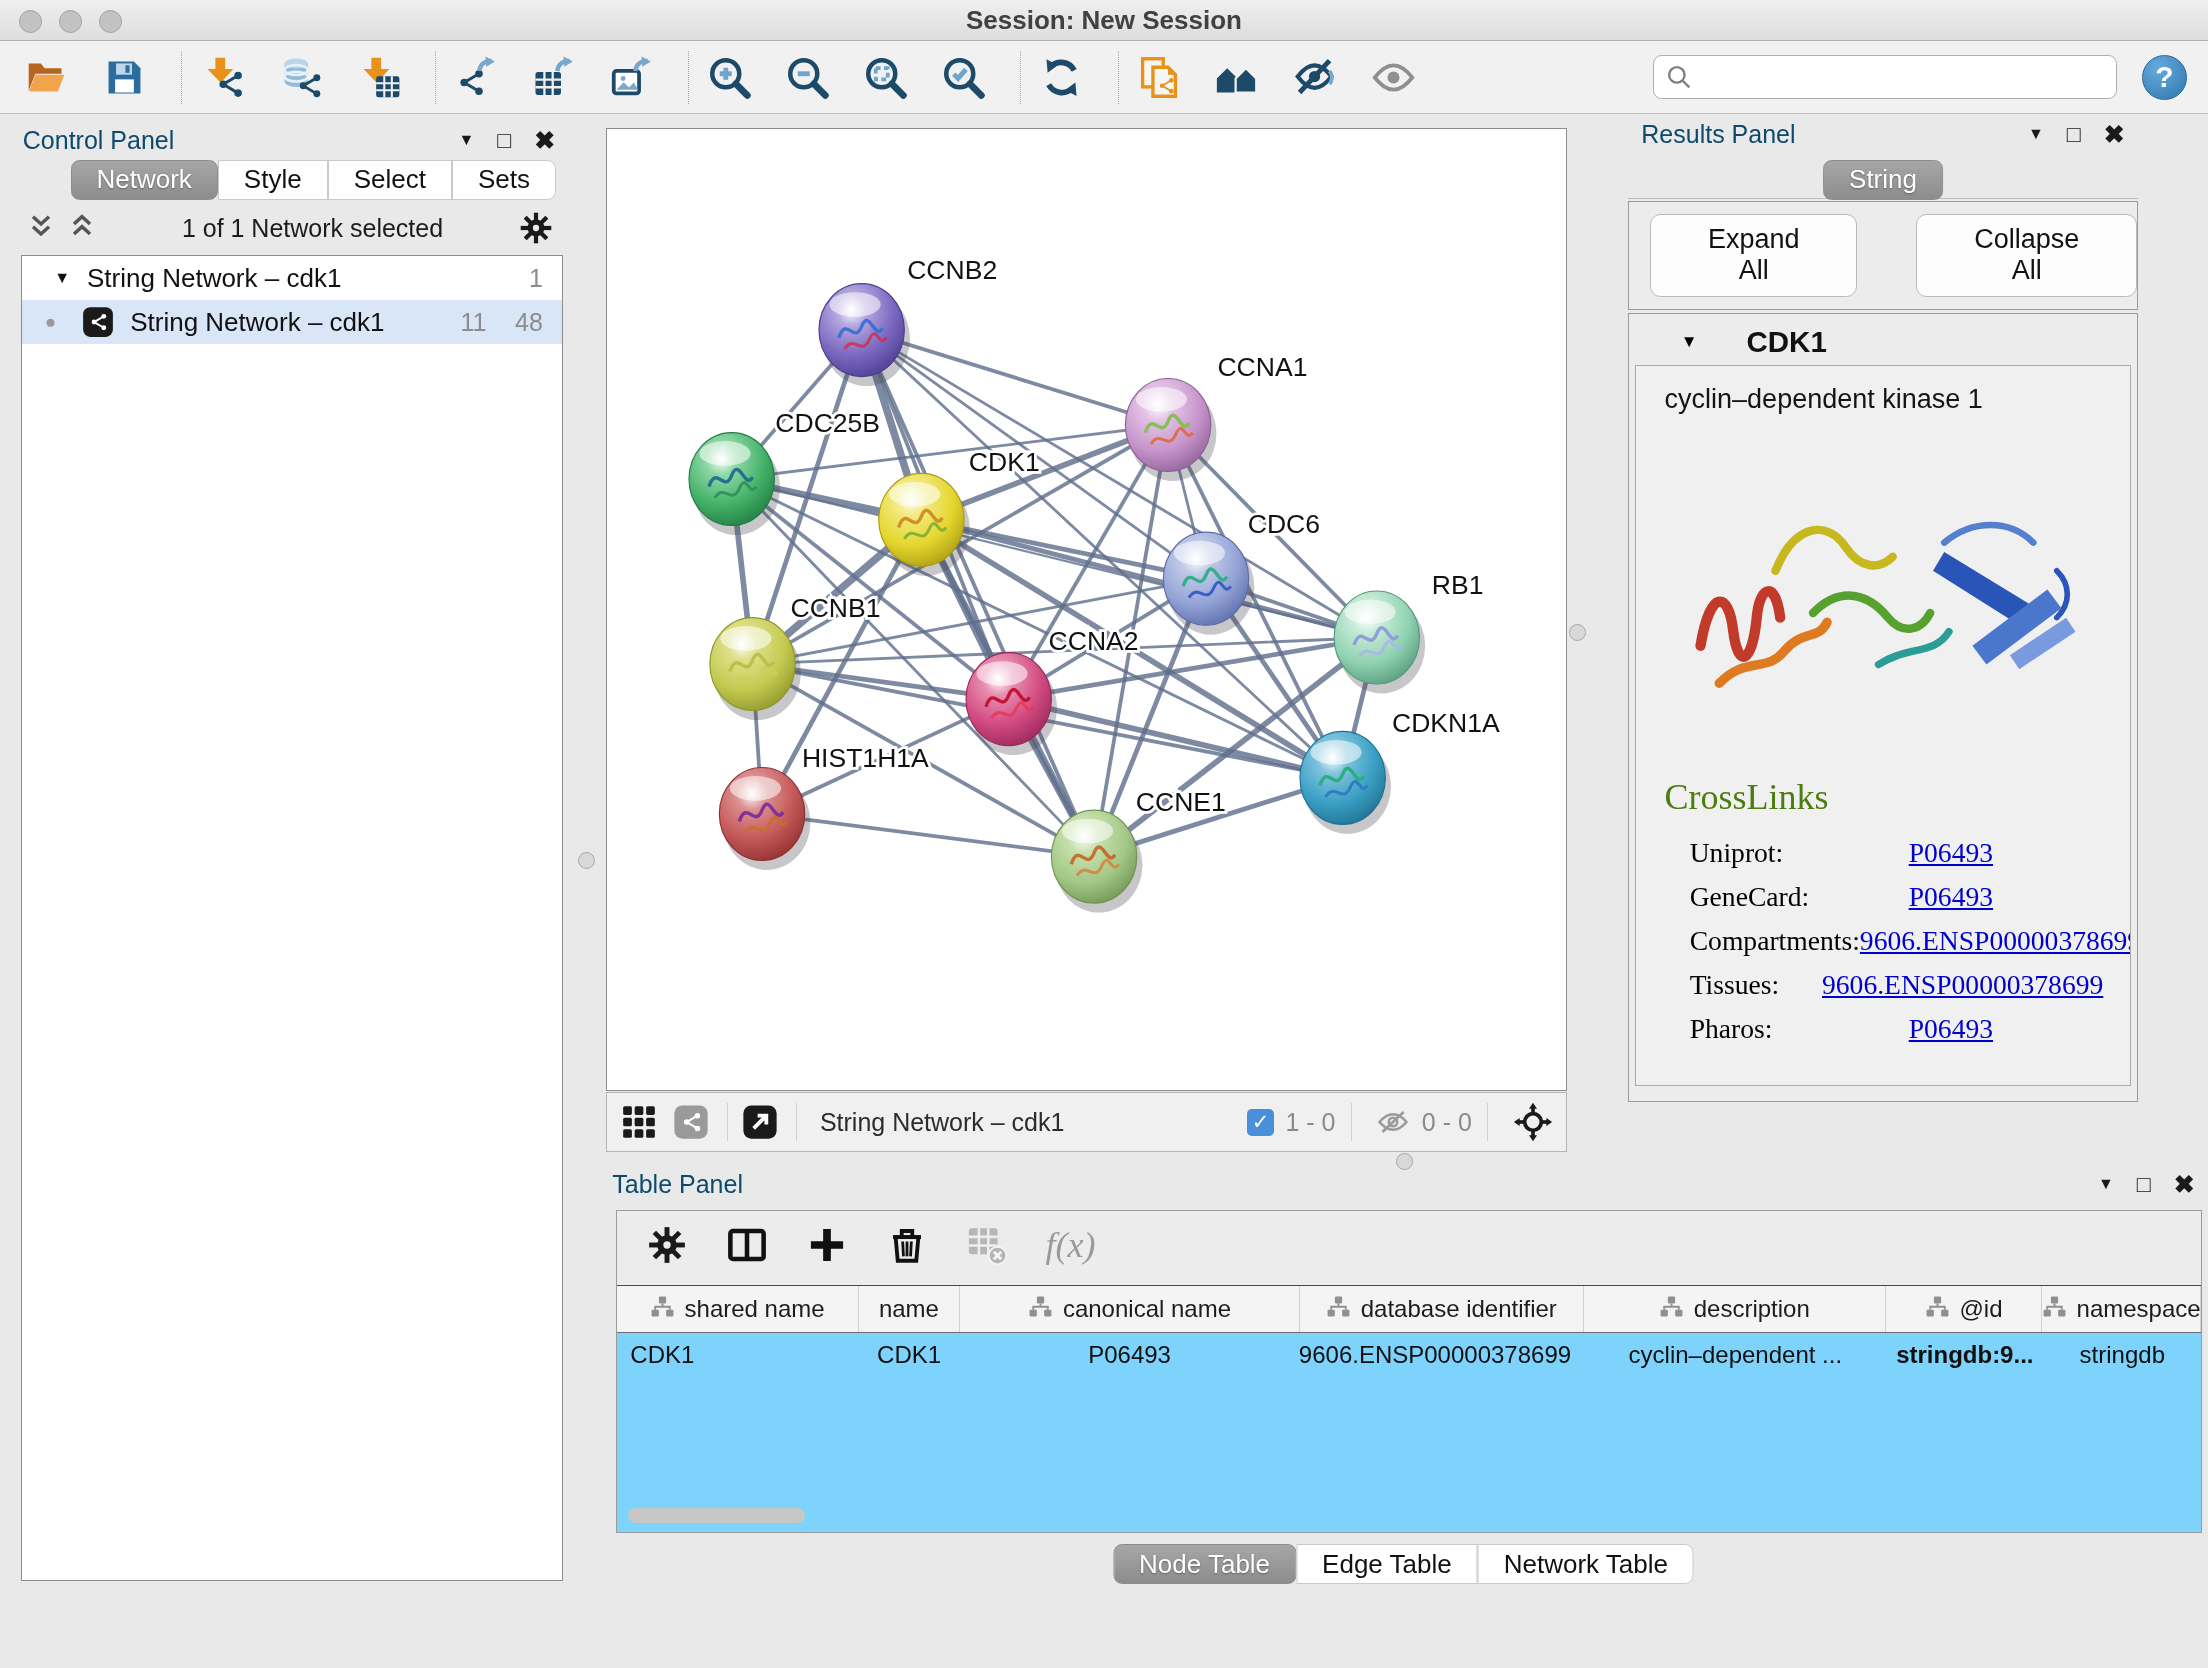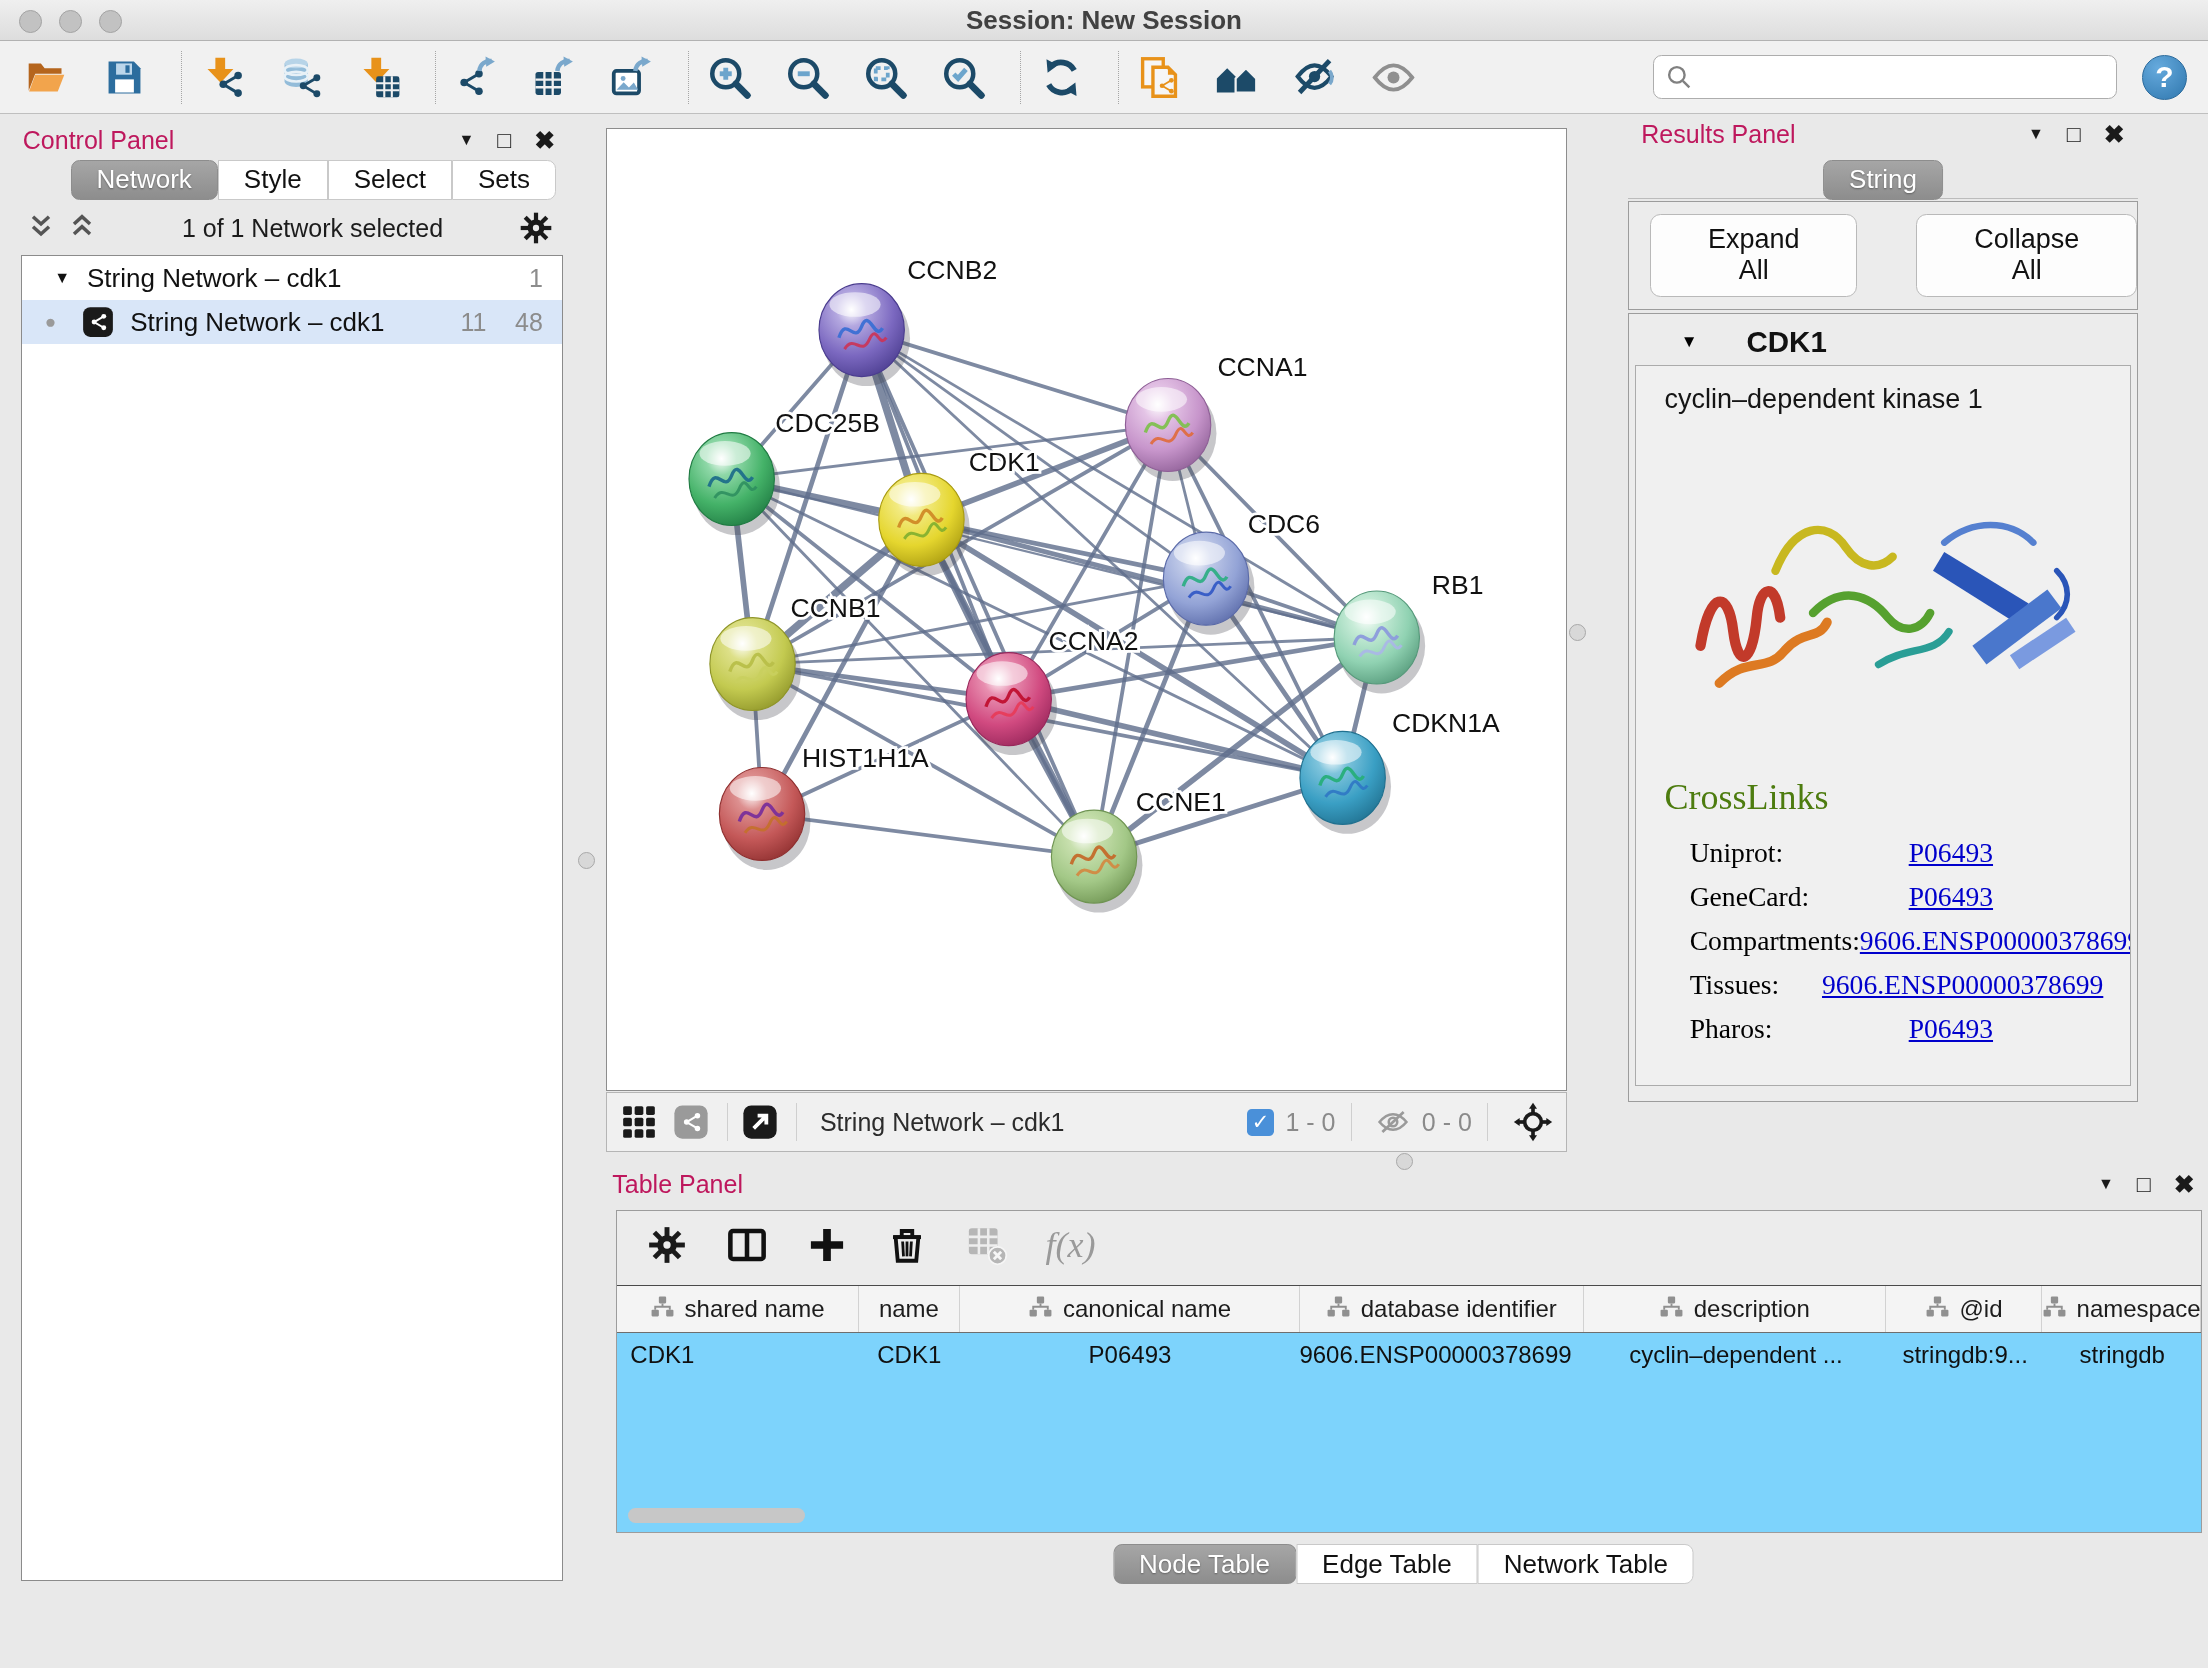--- a/index.html
+++ b/index.html
@@ -21,21 +21,21 @@
   .tb-sep{height:53px;border-left:1.9px dotted #a6a6a6;margin:0 15px 0 3.8px;}
   .search-wrap{margin-left:auto;width:464px;height:44px;background:#fff;border:1px solid #adadad;
     border-radius:8.6px;display:flex;align-items:center;padding:0 11.4px;box-sizing:border-box;}
   .search-wrap svg{width:28.5px;height:28.5px;margin-right:7.6px;flex:none;}
   .search-input{flex:1;border:none;outline:none;font-size:25px;font-family:inherit;background:transparent;}
   .help-btn{width:45px;height:45px;margin-left:25px;border-radius:50%;border:1px solid #2a6a9c;
     background:radial-gradient(circle at 35% 28%,#66aadd,#2f77ae);color:#fff;font-weight:bold;
     font-size:30px;display:flex;align-items:center;justify-content:center;padding:0;}
   
   .panel-head{display:flex;align-items:center;height:36px;padding:0 13.3px;}
-  .panel-title{font-size:25px;color:#be185d;}
+  .panel-title{font-size:25px;color:#0c4a6e;}
   .panel-icons{margin-left:auto;display:flex;align-items:center;gap:23px;color:#1a1a1a;}
   .panel-icons .tri{font-size:16px;}
   .panel-icons .sq{font-size:23px;font-weight:bold;}
   .panel-icons .x{font-size:25px;font-weight:bold;}
   .tab{height:40px;display:flex;align-items:center;justify-content:center;padding:0 25px;
     font-size:26px;background:#ffffff;border:1px solid #c9c9c9;color:#111;box-sizing:border-box;}
   .tab.selected{background:linear-gradient(#a6a6a6,#8d8d8d);color:#fff;border:1px solid #8d8d8d;
     border-radius:8.6px;text-shadow:0 1px 1.9px rgba(0,0,0,.35);}
   .tab:first-child{border-radius:8.6px 0 0 8.6px;}
   .tab:last-child{border-radius:0 8.6px 8.6px 0;}
@@ -884,21 +884,21 @@
               <span>namespace</span>
             </div>
           </div>
         <div id="table-rows">
             <div class="tp-row">
               <div class="td" style="width: 243px; justify-content: flex-start;">CDK1</div>
               <div class="td" style="width: 102px; justify-content: center;">CDK1</div>
               <div class="td" style="width: 342px; justify-content: center;">P06493</div>
               <div class="td" style="width: 285px; justify-content: flex-end;">9606.ENSP00000378699</div>
               <div class="td" style="width: 304px; justify-content: center;">cyclin–dependent ...</div>
-              <div class="td" style="width: 157px; justify-content: center;">stringdb:9...</div>
+              <div class="td" style="width: 157px; justify-content: center; font-weight: bold;">stringdb:9...</div>
               <div class="td" style="width: 159px; justify-content: center;">stringdb</div>
             </div>
           </div>
         <div class="hscroll">
             <div class="hthumb"></div>
           </div>
       </div>
     </div>
     <div class="tp-tabs" id="table-tabs">
         <div class="tab selected">Node Table</div>

